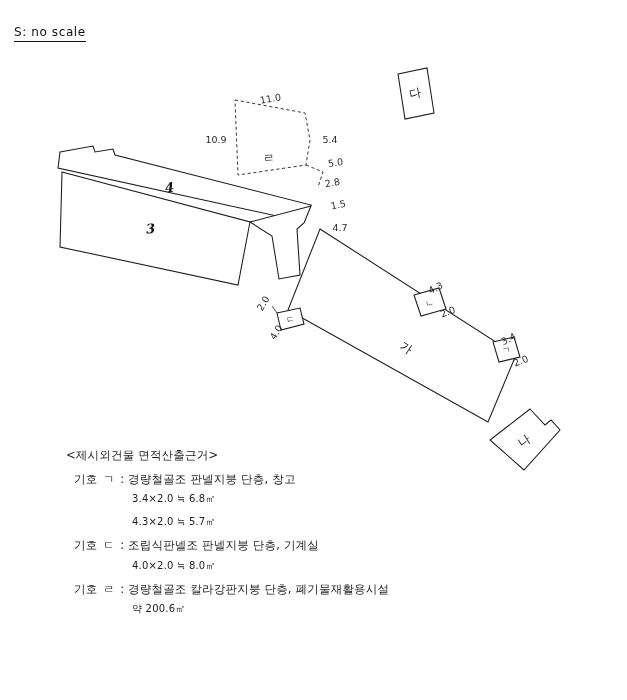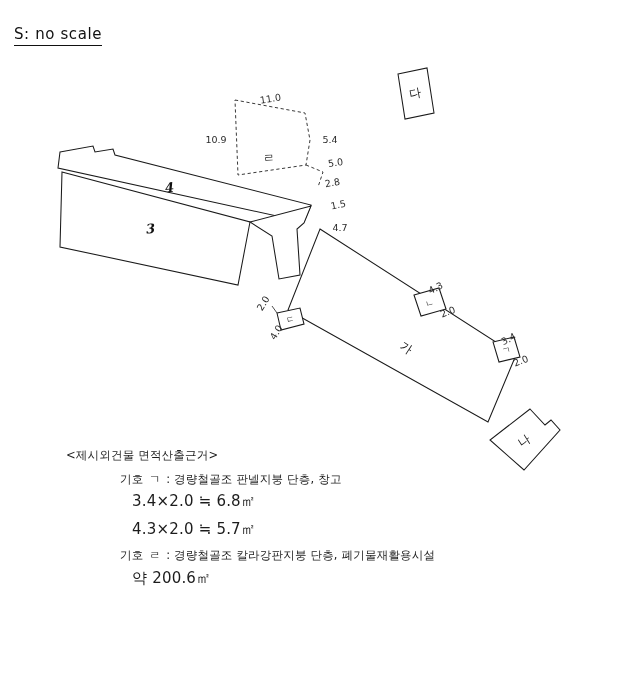--- a/index.html
+++ b/index.html
@@ -18,21 +18,21 @@
   #page-root {
     position: absolute;
     inset: 0;
     background: #ffffff;
   }
   
   .scale-header {
     position: absolute;
     left: 14px;
     top: 26px;
-    font-size: 15px;
+    font-size: 12px;
     letter-spacing: 0.6px;
     color: #111111;
     border-bottom: 1.4px solid #111111;
     padding-bottom: 2px;
     line-height: 1.1;
     white-space: nowrap;
   }
   
   #drawing-canvas {
     position: absolute;
@@ -106,34 +106,33 @@
     white-space: nowrap;
     letter-spacing: 0.2px;
   }
   .legend-entry {
     margin-bottom: 2px;
   }
   .legend-main {
     white-space: nowrap;
     letter-spacing: 0.2px;
     padding-left: 8px;
-    margin-left: 46px;
   }
   .legend-sym {
     display: inline-block;
     min-width: 15px;
     text-align: center;
   }
   .legend-calc {
     white-space: nowrap;
     letter-spacing: 0.2px;
     padding-left: 66px;
     margin-top: 9px;
     margin-bottom: 13px;
-    font-size: 15px;
+    font-size: 10px;
   }
 </style>
 </head>
 <body>
 
 <div id="page-root">
 
   <div class="scale-header">S: no scale</div>
 
   <div id="drawing-canvas">
@@ -221,20 +220,29 @@
         <span>:</span>
         <span>경량철골조 판넬지붕 단층, 창고</span>
       </div>
       <div class="legend-calc">3.4×2.0 ≒ 6.8㎡</div>
     </div>
 
     <div class="legend-entry">
       <div class="legend-calc">4.3×2.0 ≒ 5.7㎡</div>
     </div>
 
+    <div class="legend-entry">
+      <div class="legend-main">
+        <span>기호</span>
+        <span class="legend-sym">ㄷ</span>
+        <span>:</span>
+        <span>조립식판넬조 판넬지붕 단층, 기계실</span>
+      </div>
+      <div class="legend-calc">4.0×2.0 ≒ 8.0㎡</div>
+    </div>
 
     <div class="legend-entry">
       <div class="legend-main">
         <span>기호</span>
         <span class="legend-sym">ㄹ</span>
         <span>:</span>
         <span>경량철골조 칼라강판지붕 단층, 폐기물재활용시설</span>
       </div>
       <div class="legend-calc">약 200.6㎡</div>
     </div>

